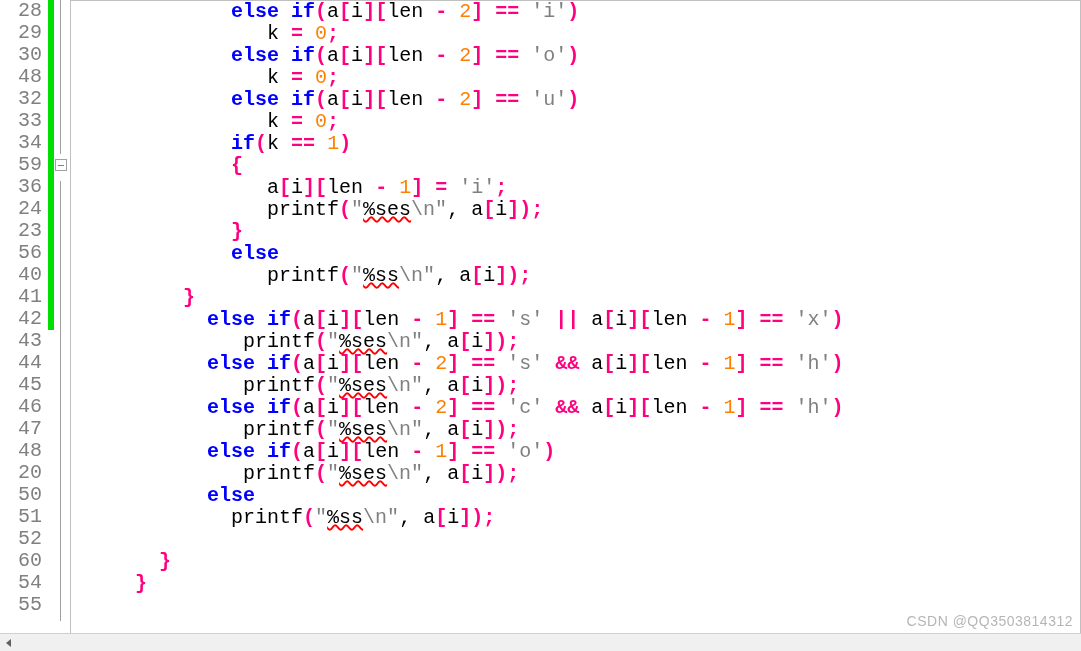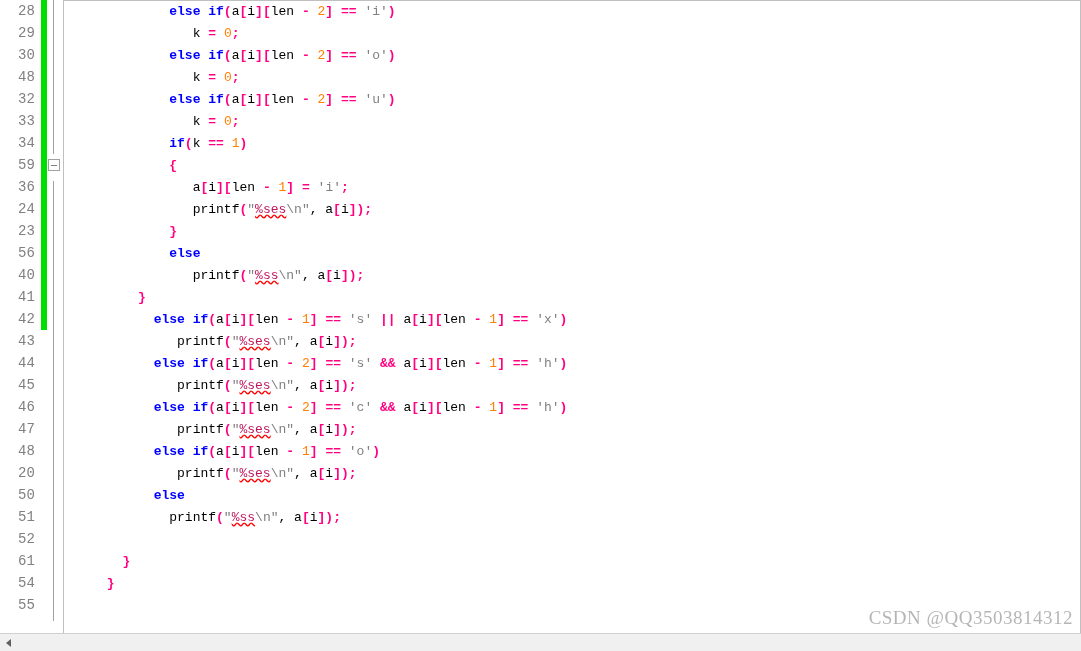--- a/index.html
+++ b/index.html
@@ -19,21 +19,21 @@
     box-sizing: border-box;
   }
   .gutter {
     background: #ffffff;
     color: #808080;
     text-align: right;
     padding-right: 6px;
     padding-left: 18px;
     user-select: none;
     line-height: 22px;
-    font-size: 14px;
+    font-size: 20px;
   }
   .change-bar {
     width: 6px;
     background: #ffffff;
     line-height: 22px;
   }
   .change-mark {
     width: 6px;
     height: 22px;
     background: #00e000;
@@ -72,31 +72,31 @@
   }
   .left-border {
     width: 1px;
     background: #c0c0c0;
   }
   .code {
     flex: 1;
     padding-left: 4px;
     line-height: 22px;
     white-space: pre;
-    font-size: 13px;
+    font-size: 20px;
     letter-spacing: 0px;
     position: relative;
     border-top: 1px solid #c0c0c0;
   }
   .kw   { color: #0000ff; font-weight: bold; }
   .num  { color: #ff8000; }
   .str  { color: #808080; }
   .op   { color: #ff0080; font-weight: bold; }
   .paren{ color: #ff0080; font-weight: bold; }
-  .fmt  { color: #be185d; text-decoration: underline wavy #ff0000; text-decoration-skip-ink: none; }
+  .fmt  { color: #000000; text-decoration: underline wavy #ff0000; text-decoration-skip-ink: none; }
   .right-border {
     position: absolute;
     right: 0;
     top: 0;
     bottom: 0;
     width: 1px;
     background: #c0c0c0;
   }
   .scrollbar-h {
     position: absolute;
@@ -116,22 +116,22 @@
     display: flex;
     align-items: center;
     justify-content: center;
   }
   .scrollbar-arrow svg { fill: #606060; }
   .watermark {
     position: absolute;
     right: 8px;
     bottom: 22px;
     color: rgba(120,120,120,0.55);
-    font-family: Liberation Serif, serif;
-    font-size: 19px;
+    font-family: Liberation Sans, sans-serif;
+    font-size: 14px;
     letter-spacing: 0.5px;
     user-select: none;
   }
 </style>
 </head>
 <body>
 
 <div class="editor">
   <div class="gutter" id="gutter">
       <div>28</div>
@@ -152,21 +152,21 @@
       <div>43</div>
       <div>44</div>
       <div>45</div>
       <div>46</div>
       <div>47</div>
       <div>48</div>
       <div>20</div>
       <div>50</div>
       <div>51</div>
       <div>52</div>
-      <div>61</div>
+      <div>60</div>
       <div>54</div>
       <div>55</div>
     </div>
   <div class="change-bar" id="changebar">
       <div style="height: 22px;">
         <span class="change-mark"></span>
       </div>
       <div style="height: 22px;">
         <span class="change-mark"></span>
       </div>

